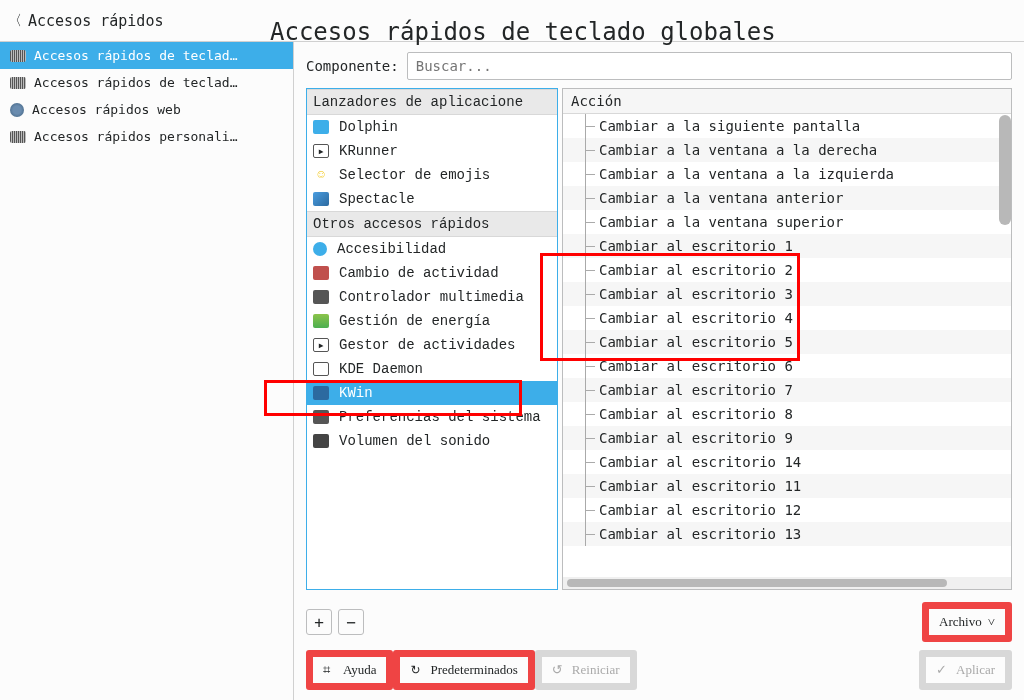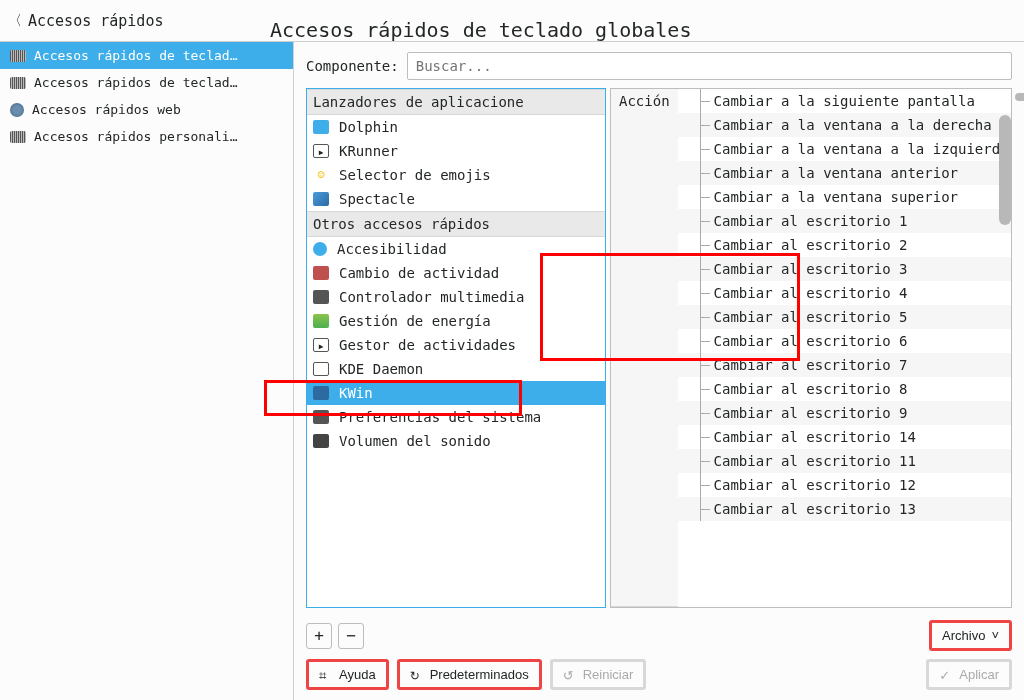--- a/index.html
+++ b/index.html
@@ -25,21 +25,21 @@
   display: flex;
   align-items: center;
   gap: 6px;
   cursor: pointer;
   font-size: 15px;
 }
 .back-chev {
   font-size: 14px;
 }
 .page-title {
-  font-size: 20px;
+  font-size: 24px;
   font-weight: 400;
   position: absolute;
   left: 270px;
   top: 18px;
 }
 .main-area {
   display: flex;
   flex: 1;
   min-height: 0;
 }
@@ -103,24 +103,25 @@
   background: #fff;
 }
 .panes {
   flex: 1;
   display: flex;
   gap: 4px;
   padding: 0 12px 6px 12px;
   min-height: 0;
 }
 .component-pane {
-  width: 300px;
+  width: 252px;
   border: 1px solid #3daee9;
   background: #fff;
   overflow-y: auto;
+  font-family: Liberation Mono, monospace;
 }
 .cat-header {
   background: #e9e9e9;
   padding: 4px 6px;
   font-size: 14px;
   border-bottom: 1px solid #d8d8d8;
   border-top: 1px solid #d8d8d8;
 }
 .comp-item {
   display: flex;
@@ -155,20 +156,21 @@
 .gest-ic { border: 1px solid #555; border-radius: 2px; }
 .daemon-ic { border: 1px solid #555; border-radius: 2px; }
 .kwin-ic { background: #2c6aa0; border-radius: 2px; color:#fff; }
 .prefs-ic { background: #555; border-radius: 2px; }
 .vol-ic { background: #444; border-radius: 2px; }
 .actions-pane {
   flex: 1;
   border: 1px solid #bcbdbe;
   background: #fff;
   display: flex;
+  flex-direction: column;
   position: relative;
   min-width: 0;
 }
 .actions-header {
   padding: 4px 8px;
   background: #f6f6f6;
   border-bottom: 1px solid #d8d8d8;
   font-size: 14px;
 }
 .actions-list {
@@ -257,36 +259,34 @@
   background: #fcfcfc;
   border-radius: 3px;
   display: flex;
   align-items: center;
   justify-content: center;
   cursor: pointer;
   font-size: 16px;
 }
 .flex-spacer { flex: 1; }
 .btn {
-  border: 3px solid #ef4444;
+  border: 7px solid #ef4444;
   background: #fcfcfc;
   border-radius: 3px;
   padding: 5px 10px;
   display: flex;
-  align-items: center;
   gap: 6px;
   cursor: pointer;
-  font-family: Liberation Sans, sans-serif;
+  font-family: Liberation Serif, serif;
   font-size: 13px;
 }
 .btn.disabled { color: #aaa; border-color: #d8d8d8; cursor: default; }
 .footer-row {
   display: flex;
   align-items: center;
-  gap: 8px;
   padding: 4px 12px 10px 12px;
 }
 .icon-sm { width:14px; height:14px; display:inline-block; }
 .help-ic::before { content:"⌗"; }
 .defaults-ic::before { content:"↻"; font-size:12px; }
 .reset-ic::before { content:"↺"; }
 .apply-ic::before { content:"✓"; color:#aaa; }
 .archive-chev::after { content:" ˅"; }
 </style>
 </head>

